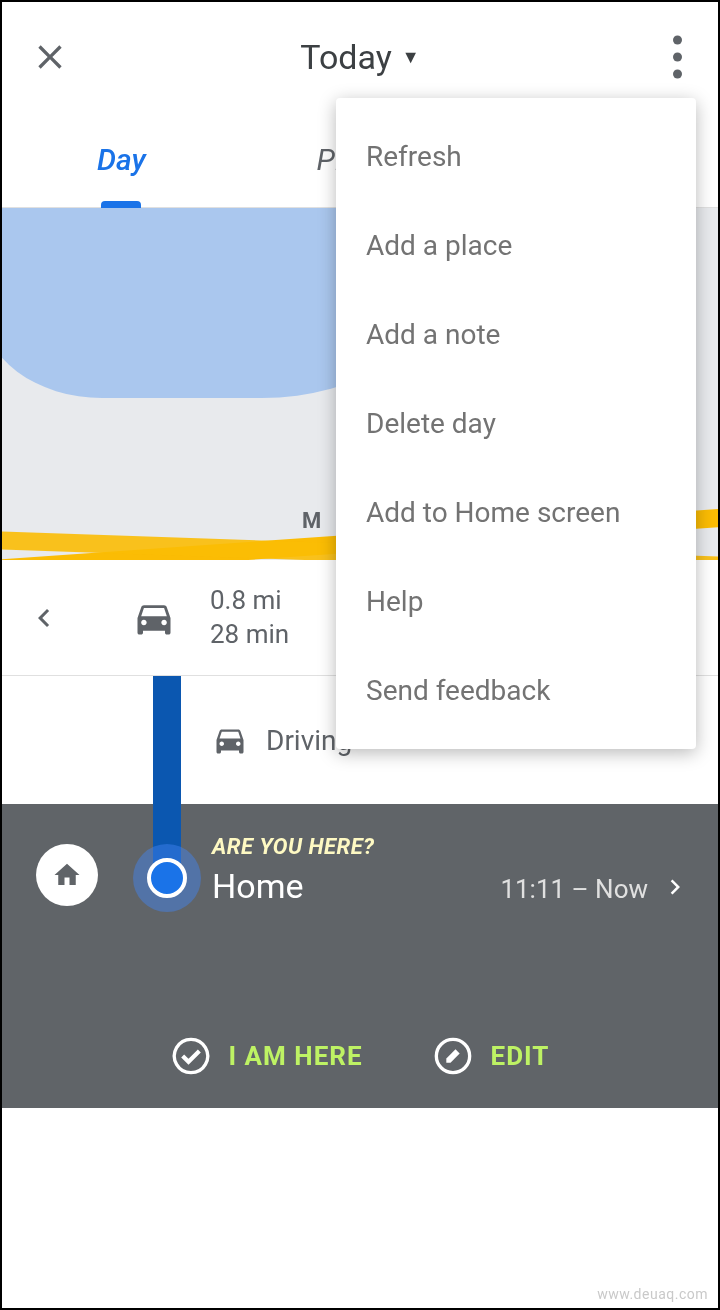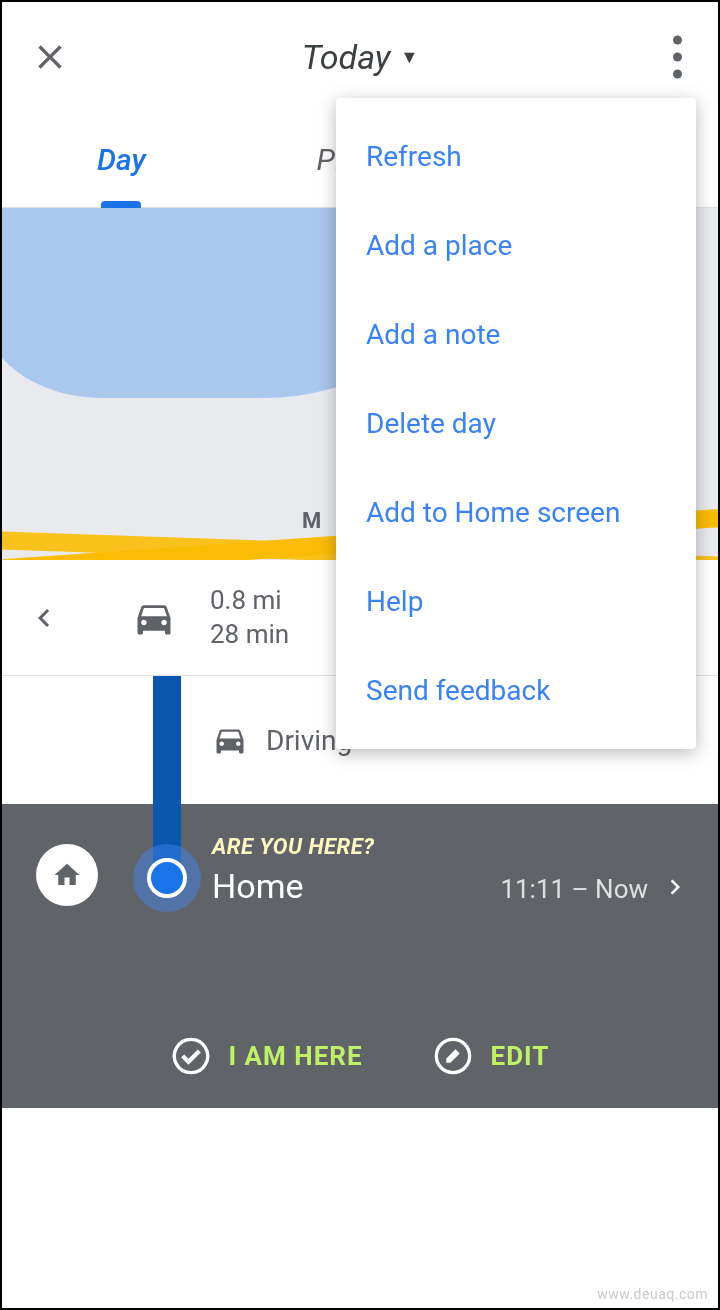--- a/index.html
+++ b/index.html
@@ -1,20 +1,20 @@
 <!DOCTYPE html>
 <html><head>
 <meta charset="utf-8">
 <style>
   * { box-sizing: border-box; margin: 0; padding: 0; }
   html, body { width: 720px; height: 1310px; background: #fff; font-family: Roboto, Arial, sans-serif; }
   .frame { width: 720px; height: 1310px; border: 2px solid #000; position: relative; overflow: hidden; }
 
   
-  .header { height: 110px; display: flex; align-items: center; padding: 16px 28px; position: relative; font-style: italic; }
+  .header { height: 110px; display: flex; align-items: center; padding: 16px 28px; position: relative; }
   .close-x { width: 40px; height: 40px; color: #5f6368; cursor: pointer; }
   .title-wrap { position: absolute; left: 50%; transform: translateX(-50%); display: flex; align-items: center; gap: 10px; }
   .title { font-size: 34px; color: #3c4043; font-weight: 400; }
   .dropdown-tri { font-size: 18px; color: #3c4043; }
   .kebab { position: absolute; right: 36px; top: 50%; transform: translateY(-50%); display: flex; flex-direction: column; gap: 8px; cursor: pointer; }
   .kebab span { width: 9px; height: 9px; background: #5f6368; border-radius: 50%; }
 
   
   .tabs { height: 96px; display: flex; border-bottom: 1px solid #e0e0e0; }
   .tab { flex: 1; display: flex; align-items: center; justify-content: center; font-size: 30px; color: #5f6368; position: relative; cursor: pointer; font-style: italic; }
@@ -50,21 +50,21 @@
   .place-q { position: absolute; left: 210px; top: 30px; font-size: 22px; font-style: italic; font-weight: 700; color: #fef9c3; letter-spacing: .5px; }
   .place-name { position: absolute; left: 210px; top: 62px; font-size: 34px; font-weight: 400; }
   .place-time { position: absolute; right: 70px; top: 70px; font-size: 26px; color: #e0e0e0; }
   .place-chev { position: absolute; right: 28px; top: 68px; width: 30px; height: 30px; }
   .actions { position: absolute; left: 0; right: 0; bottom: 32px; display: flex; justify-content: center; gap: 70px; }
   .action { display: flex; align-items: center; gap: 18px; color: #bef264; font-size: 26px; font-weight: 700; letter-spacing: 1px; cursor: pointer; }
   .action svg { width: 40px; height: 40px; }
 
   
   .menu { position: absolute; right: 22px; top: 96px; width: 360px; background: #fff; border-radius: 4px; box-shadow: 0 4px 18px rgba(0,0,0,.28); z-index: 50; padding: 14px 0; }
-  .menu-item { padding: 28px 30px; font-size: 28px; color: #3b82f6; cursor: pointer; }
+  .menu-item { padding: 28px 30px; font-size: 28px; color: #737373; cursor: pointer; }
   .menu-item.highlight { outline: 6px solid #e40000; outline-offset: -8px; }
 
   .watermark { position: absolute; right: 10px; bottom: 6px; font-size: 14px; color: #c9c9c9; letter-spacing: .5px; }
 </style>
 </head>
 <body>
 
 <div class="frame">
 
   <div class="header">

